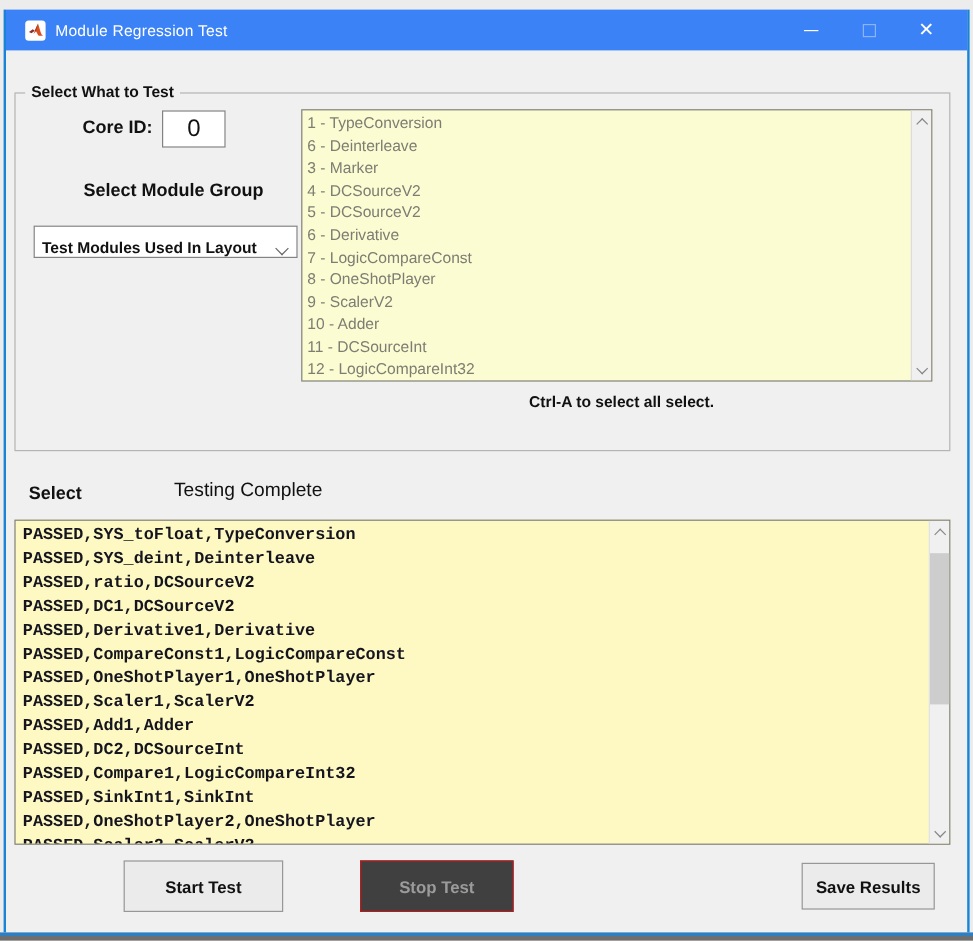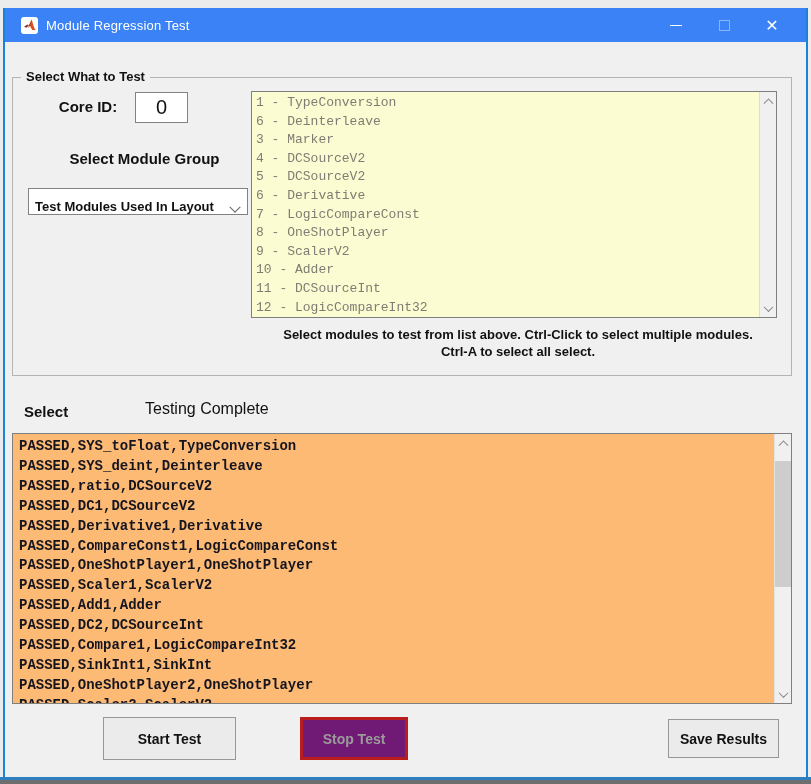--- a/index.html
+++ b/index.html
@@ -45,21 +45,21 @@
     position: absolute; left: 7px; top: 69px; width: 780px; height: 299px;
     border: 1px solid #b4b4b4;
   }
   .groupbox-legend {
     position: absolute; left: 8px; top: -9px;
     background: #f0f0f0; padding: 0 5px;
     font-size: 13px; font-weight: 700; color: #111;
   }
   .coreid-label {
     position: absolute; left: 36px; top: 20px; width: 78px;
-    font-size: 15px; font-weight: 700; color: #111; text-align: center;
+    font-size: 15px; font-weight: 700; color: #111; text-align: right;
   }
   .coreid-input {
     position: absolute; left: 122px; top: 14px; width: 53px; height: 31px;
     background: #fff; border: 1px solid #828282;
     font-size: 20px; color: #111; text-align: center;
     font-family: "Liberation Sans", sans-serif;
   }
   .module-group-label {
     position: absolute; left: 24px; top: 72px; width: 215px;
     text-align: center; font-size: 15px; font-weight: 700; color: #111;
@@ -79,21 +79,21 @@
   }
   
   .module-list {
     position: absolute; left: 238px; top: 13px; width: 526px; height: 227px;
     background: #fcfcd2; border: 1px solid #7f7f7f;
     overflow: hidden;
   }
   .module-list-inner { position: absolute; left: 0; top: 2px; right: 17px; }
   .module-item {
     font-size: 13px; line-height: 18.6px; color: #7d7d74;
-    padding-left: 4px; white-space: nowrap; font-family: Liberation Mono, monospace;
+    padding-left: 4px; white-space: nowrap;
   }
   .vscroll {
     position: absolute; top: 0; right: 0; bottom: 0; width: 17px;
     background: #f0f0f0; border-left: 1px solid #dcdcdc;
   }
   .vscroll .arrow {
     position: absolute; left: 0; width: 17px; height: 17px;
     display: flex; align-items: center; justify-content: center;
   }
   .vscroll .arrow.up { top: 0; }
@@ -112,41 +112,41 @@
   .results-label {
     position: absolute; left: 19px; top: 395px;
     font-size: 15px; font-weight: 700; color: #111;
   }
   .results-status {
     position: absolute; left: 140px; top: 392px;
     font-size: 16px; color: #111;
   }
   .results-list {
     position: absolute; left: 7px; top: 425px; width: 780px; height: 271px;
-    background: #fdba74; border: 1px solid #7f7f7f;
+    background: #fef9c3; border: 1px solid #7f7f7f;
     overflow: hidden;
   }
   .results-inner { position: absolute; left: 0; top: 3px; right: 17px; overflow: hidden; }
   .result-line {
     font-family: "Liberation Mono", monospace;
     font-size: 14px; font-weight: 700; line-height: 19.9px;
     color: #15151f; padding-left: 6px; white-space: nowrap;
   }
   .results-list .vscroll { border-left: 1px solid #e2e2e2; }
   
   .btn {
     position: absolute;
     display: flex; align-items: center; justify-content: center;
     font-size: 14px; font-weight: 600; color: #111;
     background: #ebebeb; border: 1px solid #979797; margin-left: 36px;
   }
   .btn.start { left: 62px; top: 709px; width: 133px; height: 43px; }
   .btn.stop {
-    left: 259px; top: 709px; width: 108px; height: 43px;
-    background: #701a75; border: 3px solid #b91c1c; color: #9b9b9b;
+    left: 259px; top: 709px; width: 128px; height: 43px;
+    background: #404040; border: 1px solid #b91c1c; color: #9b9b9b;
   }
   .btn.save { left: 627px; top: 711px; width: 111px; height: 39px; }
   
   .bottom-edge-line { position: absolute; left: 0; top: 777px; width: 811px; height: 3px; background: #2e7fc2; }
   .bottom-strip { position: absolute; left: 0; top: 780px; width: 811px; height: 4px; background: #6e6e6e; }
 </style>
 </head>
 <body>
 
 <div class="window">
@@ -215,21 +215,20 @@
         <div class="arrow up">
             <span class="chev up"></span>
           </div>
         <div class="arrow down">
             <span class="chev down"></span>
           </div>
       </div>
     </div>
 
     <div class="hint">
-      <div>Select modules to test from list above. Ctrl-Click to select multiple modules.</div>
       <div>Ctrl-A to select all select.</div>
     </div>
   </div>
 
   <div class="results-label">Select</div>
   <div class="results-status">Testing Complete</div>
 
   <div class="results-list">
     <div class="results-inner">
 

